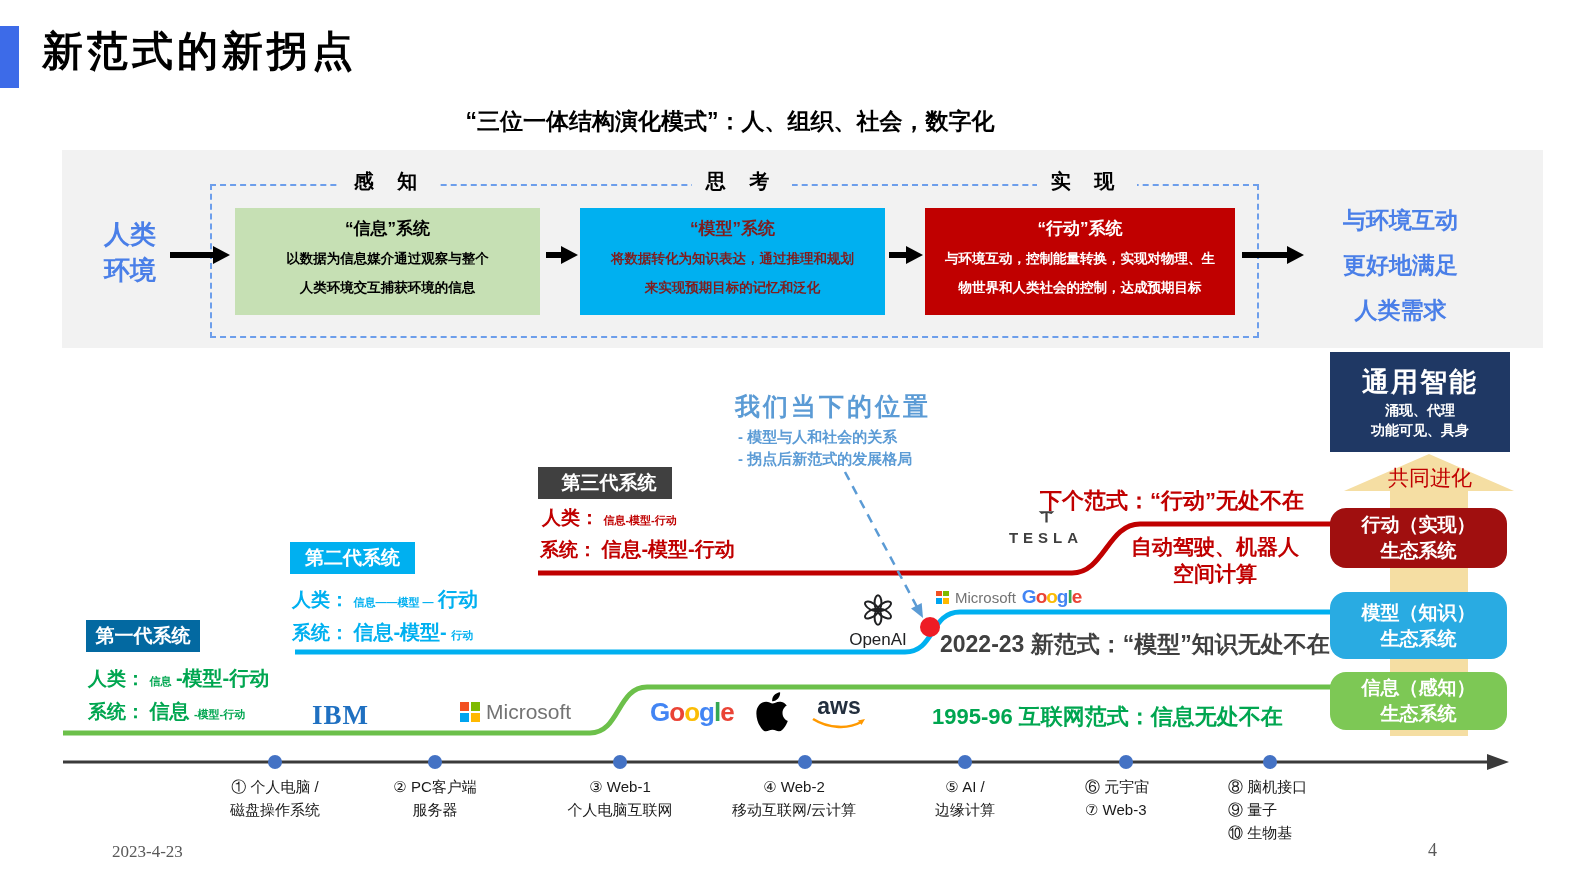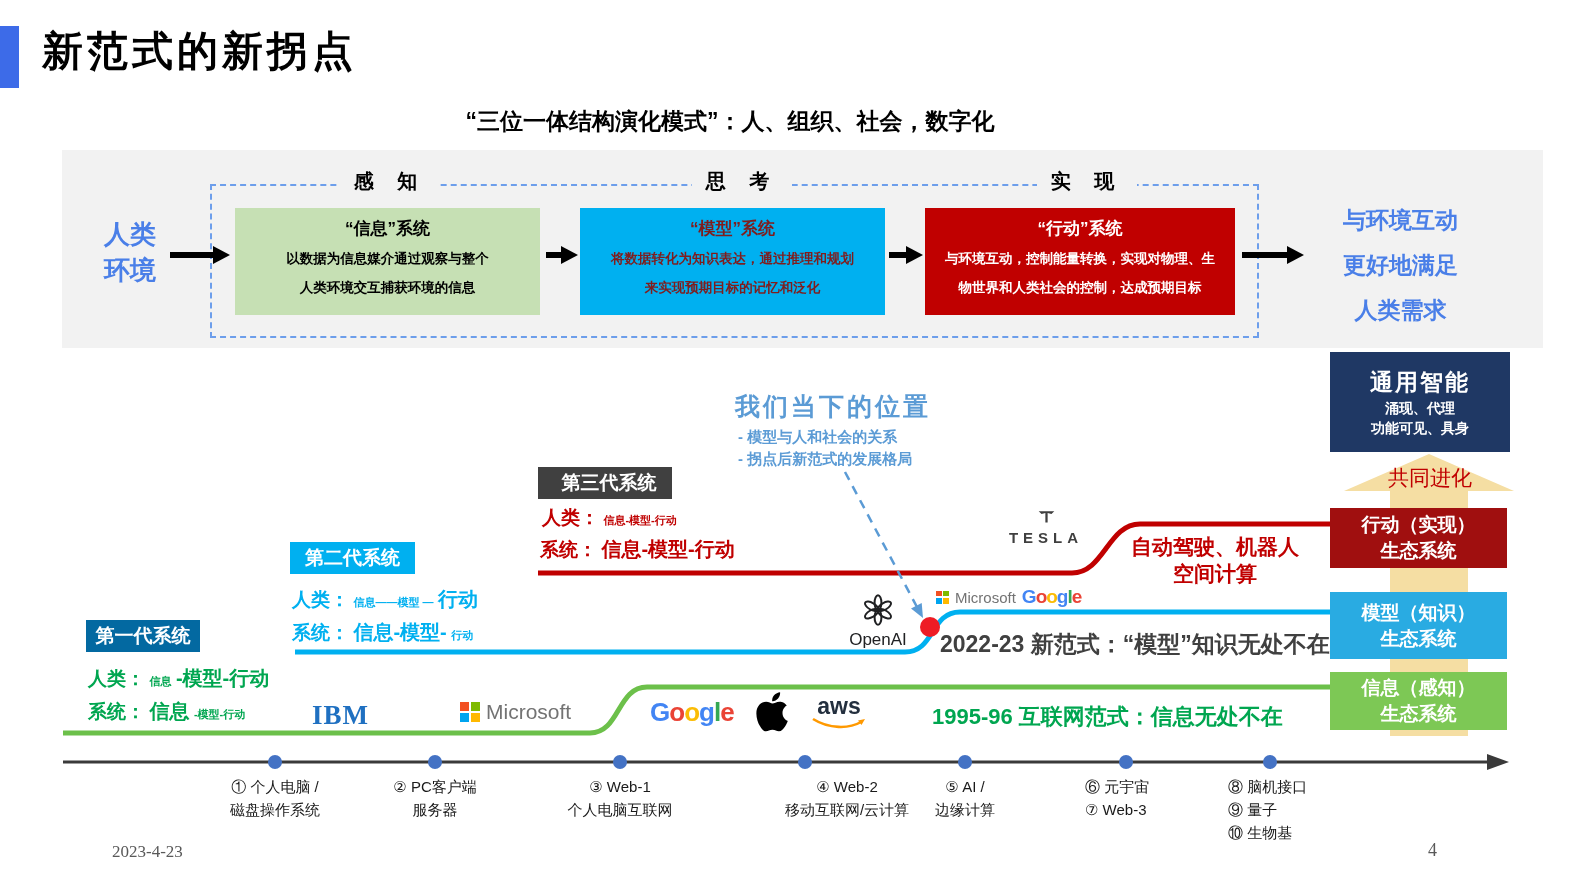--- a/index.html
+++ b/index.html
@@ -49,30 +49,30 @@
   
   .cap-next{left:1040px;top:486px;font-size:22px;font-weight:bold;color:#C00000;}
   .cap-next-sub{left:1120px;top:533px;width:190px;font-size:21px;font-weight:bold;color:#C00000;
                 text-align:center;line-height:27px;}
   .cap-2022{left:940px;top:629px;font-size:23px;font-weight:bold;color:#404040;}
   .cap-1995{left:932px;top:702px;font-size:22px;font-weight:bold;color:#00A650;}
 
   
   .agi-box{left:1330px;top:352px;width:180px;height:100px;background:#1F3864;color:#fff;
            display:flex;flex-direction:column;align-items:center;justify-content:center;}
-  .agi-title{font-size:23px;font-weight:bold;letter-spacing:2px;}
+  .agi-title{font-size:27px;font-weight:bold;letter-spacing:2px;}
   .agi-sub{font-size:14px;font-weight:bold;line-height:20px;}
   .up-arrow-band{left:1390px;top:490px;width:78px;height:246px;background:#F5DEA3;}
   .up-arrow-head{left:1344px;top:454px;width:0;height:0;
                  border-left:85px solid transparent;border-right:85px solid transparent;
                  border-bottom:37px solid #F5DEA3;}
   .coevolution{left:1378px;top:464px;width:104px;font-size:21px;font-weight:normal;color:#C00000;
                text-align:center;}
   .eco-box{left:1330px;width:177px;color:#fff;font-size:19px;font-weight:bold;text-align:center;
-           display:flex;flex-direction:column;justify-content:center;line-height:26px;}
+           display:flex;flex-direction:column;justify-content:center;line-height:26px;border-radius:16px;}
 
   
   .tl-item{top:775px;font-size:15px;color:#1a1a1a;line-height:23px;font-weight:normal;}
   .tl-c{width:200px;text-align:center;}
 
   
   .ibm{left:312px;top:700px;font-family:"Liberation Serif",serif;font-weight:bold;font-size:27px;
        color:#1F70C1;letter-spacing:1px;}
   .ms-logo{display:flex;align-items:center;gap:6px;}
   .ms-grid{display:grid;grid-template-columns:1fr 1fr;gap:2px;width:20px;height:20px;}
@@ -222,20 +222,21 @@
     <span class="gl-label">人类：</span>
     <span class="gl-small">信息</span>
     <span class="gl-big">-模型-行动</span>
   </div>
   <div class="abs gen-line green-text" style="left:88px;top:698px;">
     <span class="gl-label">系统：</span>
     <span class="gl-big">信息</span>
     <span class="gl-small">-模型-行动</span>
   </div>
 
+  <div class="abs cap-next">下个范式：“行动”无处不在</div>
   <div class="abs cap-next-sub">
     <div>自动驾驶、机器人</div>
     <div>空间计算</div>
   </div>
   <div class="abs cap-2022">2022-23  新范式：“模型”知识无处不在</div>
   <div class="abs cap-1995">1995-96  互联网范式：信息无处不在</div>
 
   <div class="abs ibm">IBM</div>
 
   <div class="abs ms-logo" style="left:460px;top:700px;">
@@ -326,21 +327,21 @@
     <div>磁盘操作系统</div>
   </div>
   <div class="abs tl-item tl-c" style="left:335px;">
     <div>② PC客户端</div>
     <div>服务器</div>
   </div>
   <div class="abs tl-item tl-c" style="left:520px;">
     <div>③ Web-1</div>
     <div>个人电脑互联网</div>
   </div>
-  <div class="abs tl-item tl-c" style="left:747px;">
+  <div class="abs tl-item tl-c" style="left:694px;">
     <div>④ Web-2</div>
     <div>移动互联网/云计算</div>
   </div>
   <div class="abs tl-item tl-c" style="left:865px;">
     <div>⑤ AI /</div>
     <div>边缘计算</div>
   </div>
   <div class="abs tl-item" style="left:1085px;">
     <div>⑥ 元宇宙</div>
     <div>⑦ Web-3</div>

